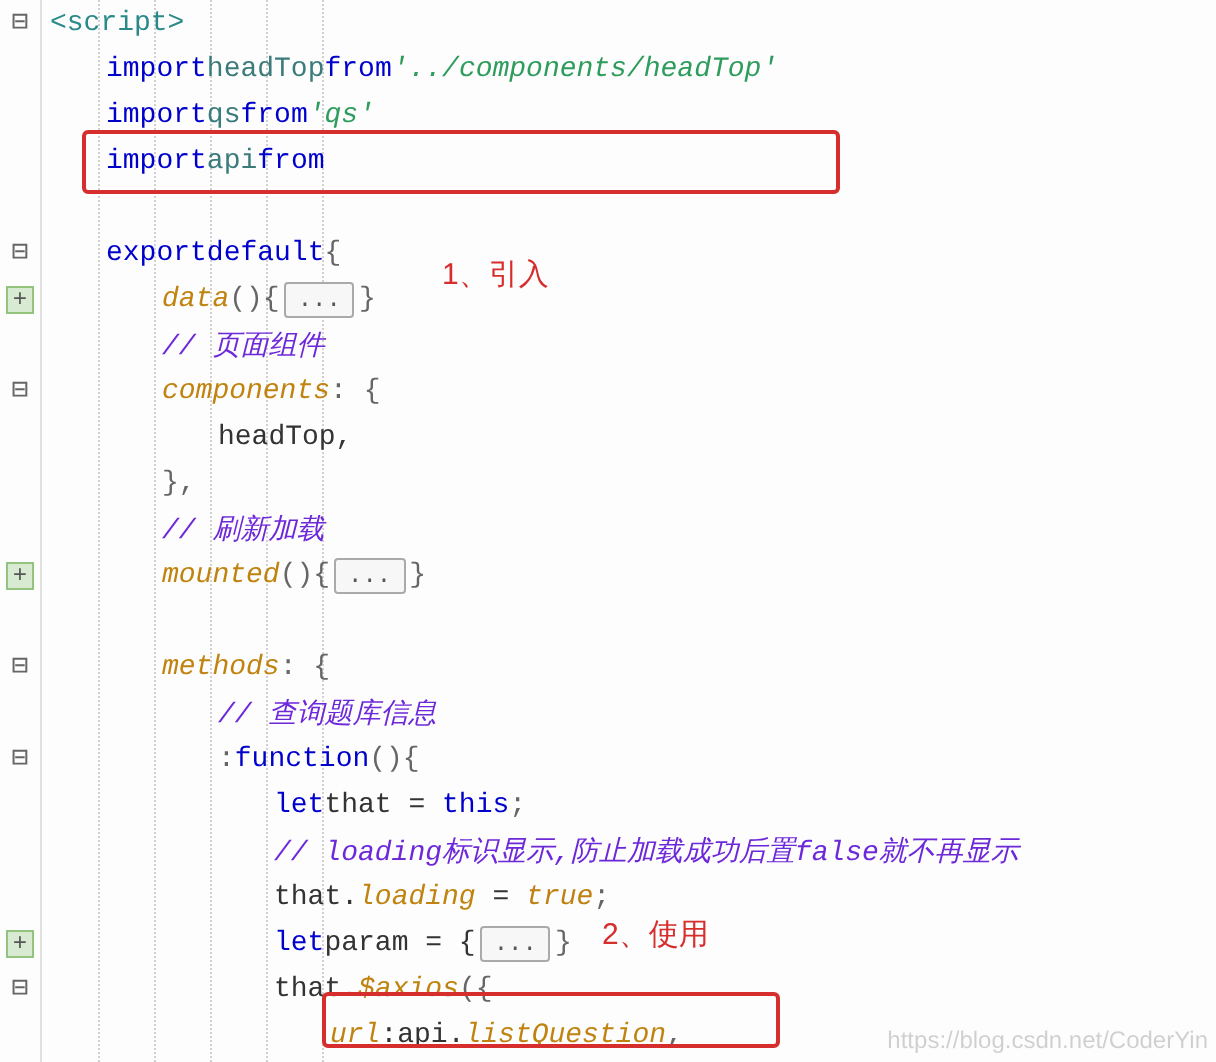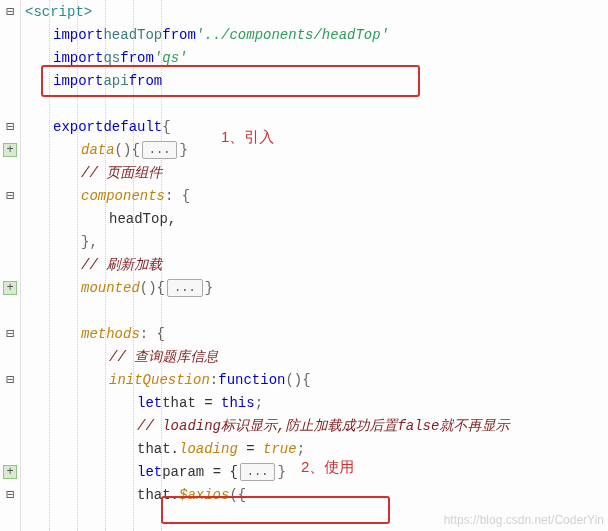--- a/index.html
+++ b/index.html
@@ -59,21 +59,21 @@
     align-items: center;
     white-space: pre;
     position: relative;
   }
   .indent { display:inline-block; width: 28px; }
   .kw { color: #0000cc; }
   .tag { color: #2a8a8a; }
   .str { color: #2e9c5c; font-style: italic; }
   .ident { color: #3b7b7b; text-align: right; }
   .mod { color: #c0830f; font-style: italic; }
-  .comment { color: #7f1d1d; font-style: italic; }
+  .comment { color: #6d28d9; font-style: italic; }
   .boolc { color: #c08010; font-style: italic; text-align: right; }
   .plain { color: #333; }
   .punc { color: #666; }
   .foldbox {
     display: inline-flex;
     align-items: center;
     justify-content: center;
     border: 1px solid #aaa;
     background: #f7f7f7;
     padding: 0 6px;
@@ -194,32 +194,33 @@
     <div class="line"><span class="indent"></span><span class="indent"></span><span class="comment">// 刷新加载</span></div>
 
     <div class="line"><span class="indent"></span><span class="indent"></span><span class="mod">mounted</span><span class="punc">(){</span><span class="foldbox">...</span><span class="punc">}</span></div>
 
     <div class="line"></div>
 
     <div class="line"><span class="indent"></span><span class="indent"></span><span class="mod">methods</span><span class="punc">: {</span></div>
 
     <div class="line"><span class="indent"></span><span class="indent"></span><span class="indent"></span><span class="comment">// 查询题库信息</span></div>
 
-    <div class="line"><span class="indent"></span><span class="indent"></span><span class="indent"></span><span class="mod">initQuestion</span><span class="punc">:</span><span class="kw">function</span><span class="punc">(){</span></div>
+    <div class="line"><span class="indent"></span><span class="indent"></span><span class="indent"></span><span class="punc">:</span><span class="kw">function</span><span class="punc">(){</span></div>
 
     <div class="line"><span class="indent"></span><span class="indent"></span><span class="indent"></span><span class="indent"></span><span class="kw">let</span> <span class="plain">that = </span><span class="kw">this</span><span class="punc">;</span></div>
 
     <div class="line"><span class="indent"></span><span class="indent"></span><span class="indent"></span><span class="indent"></span><span class="comment">// loading标识显示,防止加载成功后置false就不再显示</span></div>
 
     <div class="line"><span class="indent"></span><span class="indent"></span><span class="indent"></span><span class="indent"></span><span class="plain">that.</span><span class="mod">loading</span><span class="plain"> = </span><span class="boolc">true</span><span class="punc">;</span></div>
 
     <div class="line"><span class="indent"></span><span class="indent"></span><span class="indent"></span><span class="indent"></span><span class="kw">let</span> <span class="plain">param = {</span><span class="foldbox">...</span><span class="punc">}</span></div>
 
     <div class="line"><span class="indent"></span><span class="indent"></span><span class="indent"></span><span class="indent"></span><span class="plain">that.</span><span class="mod">$axios</span><span class="punc">({</span></div>
 
+    <div class="line"><span class="indent"></span><span class="indent"></span><span class="indent"></span><span class="indent"></span><span class="indent"></span><span class="mod">url</span><span class="plain">:api.</span><span class="mod">listQuestion</span><span class="punc">,</span></div>
 
     <div class="line"><span class="indent"></span><span class="indent"></span><span class="indent"></span><span class="indent"></span><span class="indent"></span></div>
 
     <div class="redbox" style="left:20px; top:65px; width:375px; height:28px;"></div>
     <div class="redbox" style="left:140px; top:496px; width:225px; height:24px;"></div>
 
     <div class="annot" style="left:200px; top:128px;">1、引入</div>
     <div class="annot" style="left:280px; top:458px;">2、使用</div>
   </div>
 </div>

